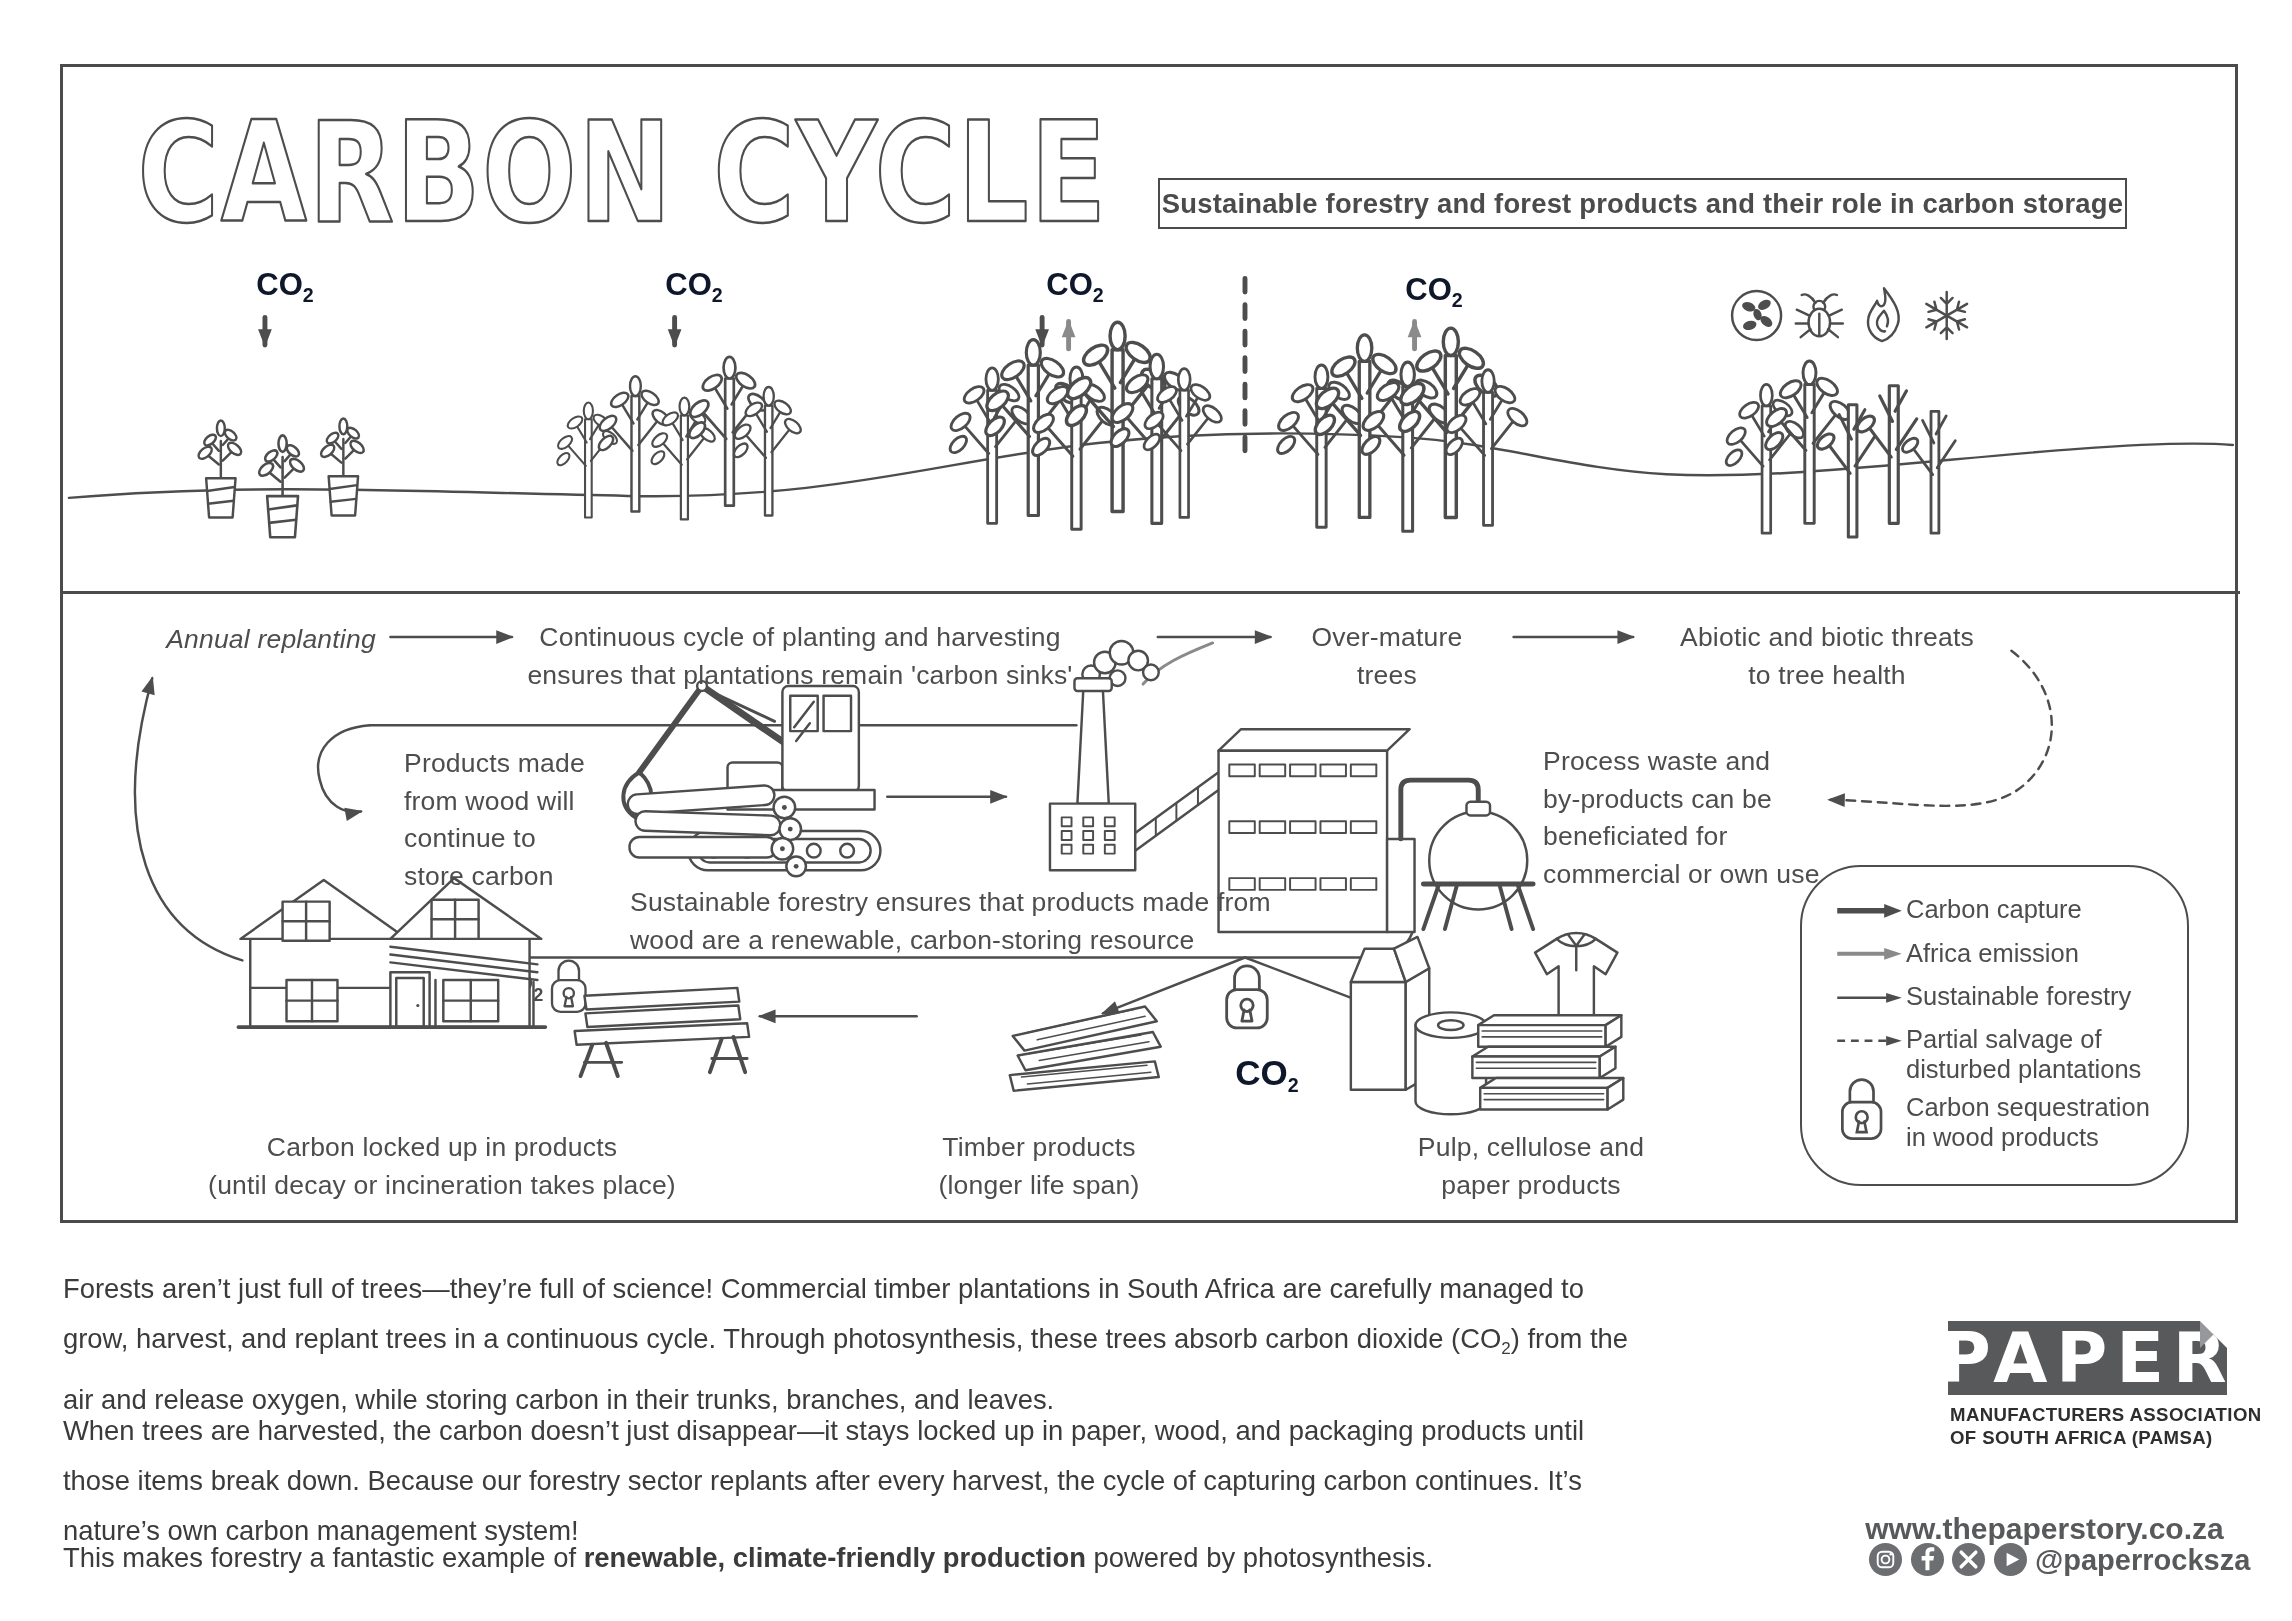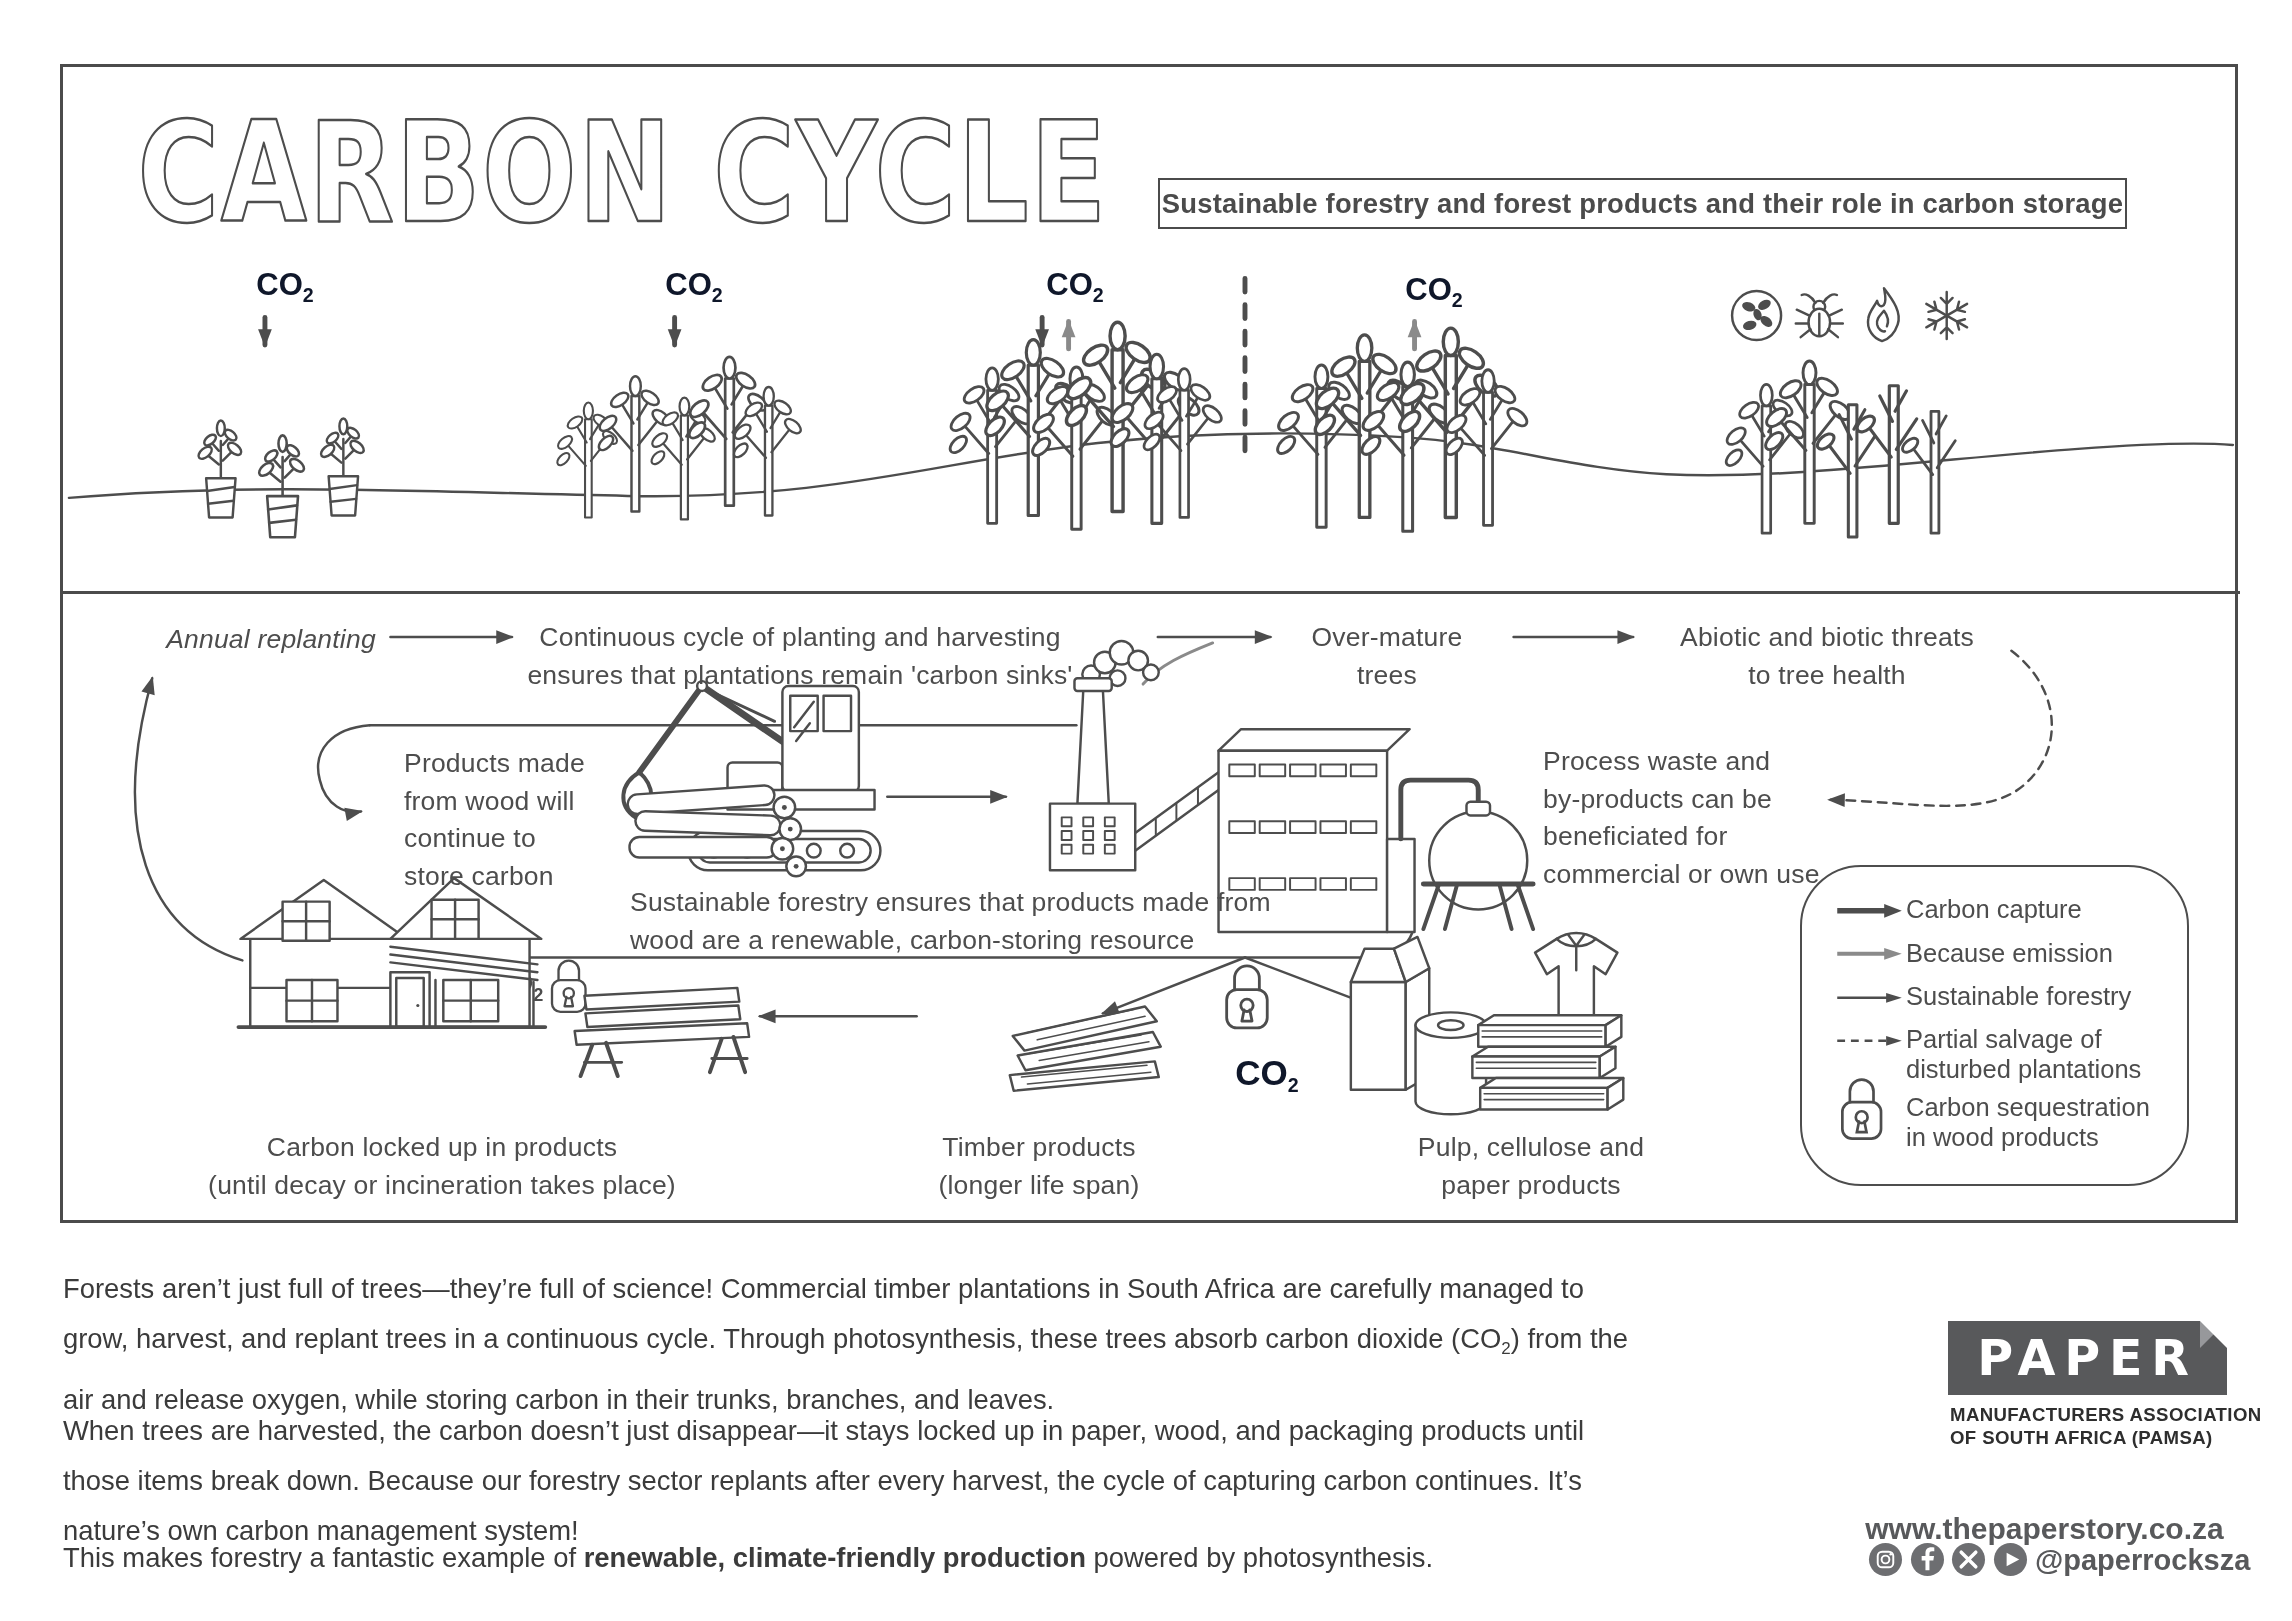--- a/index.html
+++ b/index.html
@@ -23,21 +23,21 @@
   .legend{left:1800px;top:865px;width:385px;height:317px;border:2.9px solid #4d4d4d;border-radius:61px;z-index:3;background:transparent;}
   .legend .row-label{position:absolute;left:104px;font-size:25.5px;color:#4d4d4d;line-height:1.18;white-space:pre-line;}
   .legend svg{position:absolute;overflow:visible;}
   
   .para{position:absolute;left:63px;font-size:27.4px;line-height:50px;color:#3b3b3b;white-space:pre-line;z-index:3;}
   .para sub{font-size:0.62em;}
   .para b{font-weight:bold;}
   
   .logo-box{left:1948px;top:1321px;width:279px;height:74px;background:#58595b;z-index:3;
     display:flex;align-items:center;justify-content:center;}
-  .logo-word{color:#fff;font-size:49px;font-weight:bold;letter-spacing:8.8px;font-family:"DejaVu Sans",sans-serif;}
+  .logo-word{color:#fff;font-size:70px;font-weight:bold;letter-spacing:8.8px;font-family:"DejaVu Sans",sans-serif;}
   .fold-under{position:absolute;top:0;right:0;width:0;height:0;border-style:solid;
     border-width:0 0 27.4px 27.4px;border-color:transparent transparent transparent #97989b;}
   .fold-notch{position:absolute;top:0;right:0;width:0;height:0;border-style:solid;
     border-width:0 27.4px 27.4px 0;border-color:transparent #ffffff transparent transparent;}
   .logo-sub{position:absolute;left:1950px;font-size:18.6px;font-weight:bold;color:#2e2e2e;letter-spacing:0.4px;z-index:3;}
   .website{left:1862px;top:1504px;width:365px;text-align:center;font-size:30px;font-weight:bold;color:#58595b;z-index:3;margin-top:8px;}
   .social-circle{position:absolute;width:35px;height:35px;z-index:3;}
   .handle{left:2035px;top:1544px;font-size:29px;font-weight:bold;color:#58595b;z-index:3;}
   svg.scene{position:absolute;left:0;top:0;z-index:1;}
 </style>
@@ -385,21 +385,21 @@
   <svg width="69" height="17.6" style="left:33px;top:35px;" viewBox="0 0 70 18">
     <path d="M2,9 H52" stroke="#4d4d4d" stroke-width="5.5"></path>
       <polygon points="50,2 68,9 50,16" fill="#4d4d4d"></polygon>
   </svg>
   <div class="row-label" style="top:27.4px;">Carbon capture</div>
 
   <svg width="69" height="17.6" style="left:33px;top:78px;" viewBox="0 0 70 18">
     <path d="M2,9 H52" stroke="#8a8a8a" stroke-width="4"></path>
       <polygon points="50,3 68,9 50,15" fill="#8a8a8a"></polygon>
   </svg>
-  <div class="row-label" style="top:71px;">Because emission</div>
+  <div class="row-label" style="top:71px;">Africa emission</div>
 
   <svg width="69" height="17.6" style="left:33px;top:122px;" viewBox="0 0 70 18">
     <path d="M2,9 H54" stroke="#4d4d4d" stroke-width="2.5"></path>
       <polygon points="52,4 68,9 52,14" fill="#4d4d4d"></polygon>
   </svg>
   <div class="row-label" style="top:114px;">Sustainable forestry</div>
 
   <svg width="69" height="17.6" style="left:33px;top:165px;" viewBox="0 0 70 18">
     <path d="M2,9 H54" stroke="#4d4d4d" stroke-width="2.5" stroke-dasharray="8 6"></path>
       <polygon points="52,4 68,9 52,14" fill="#4d4d4d"></polygon>

